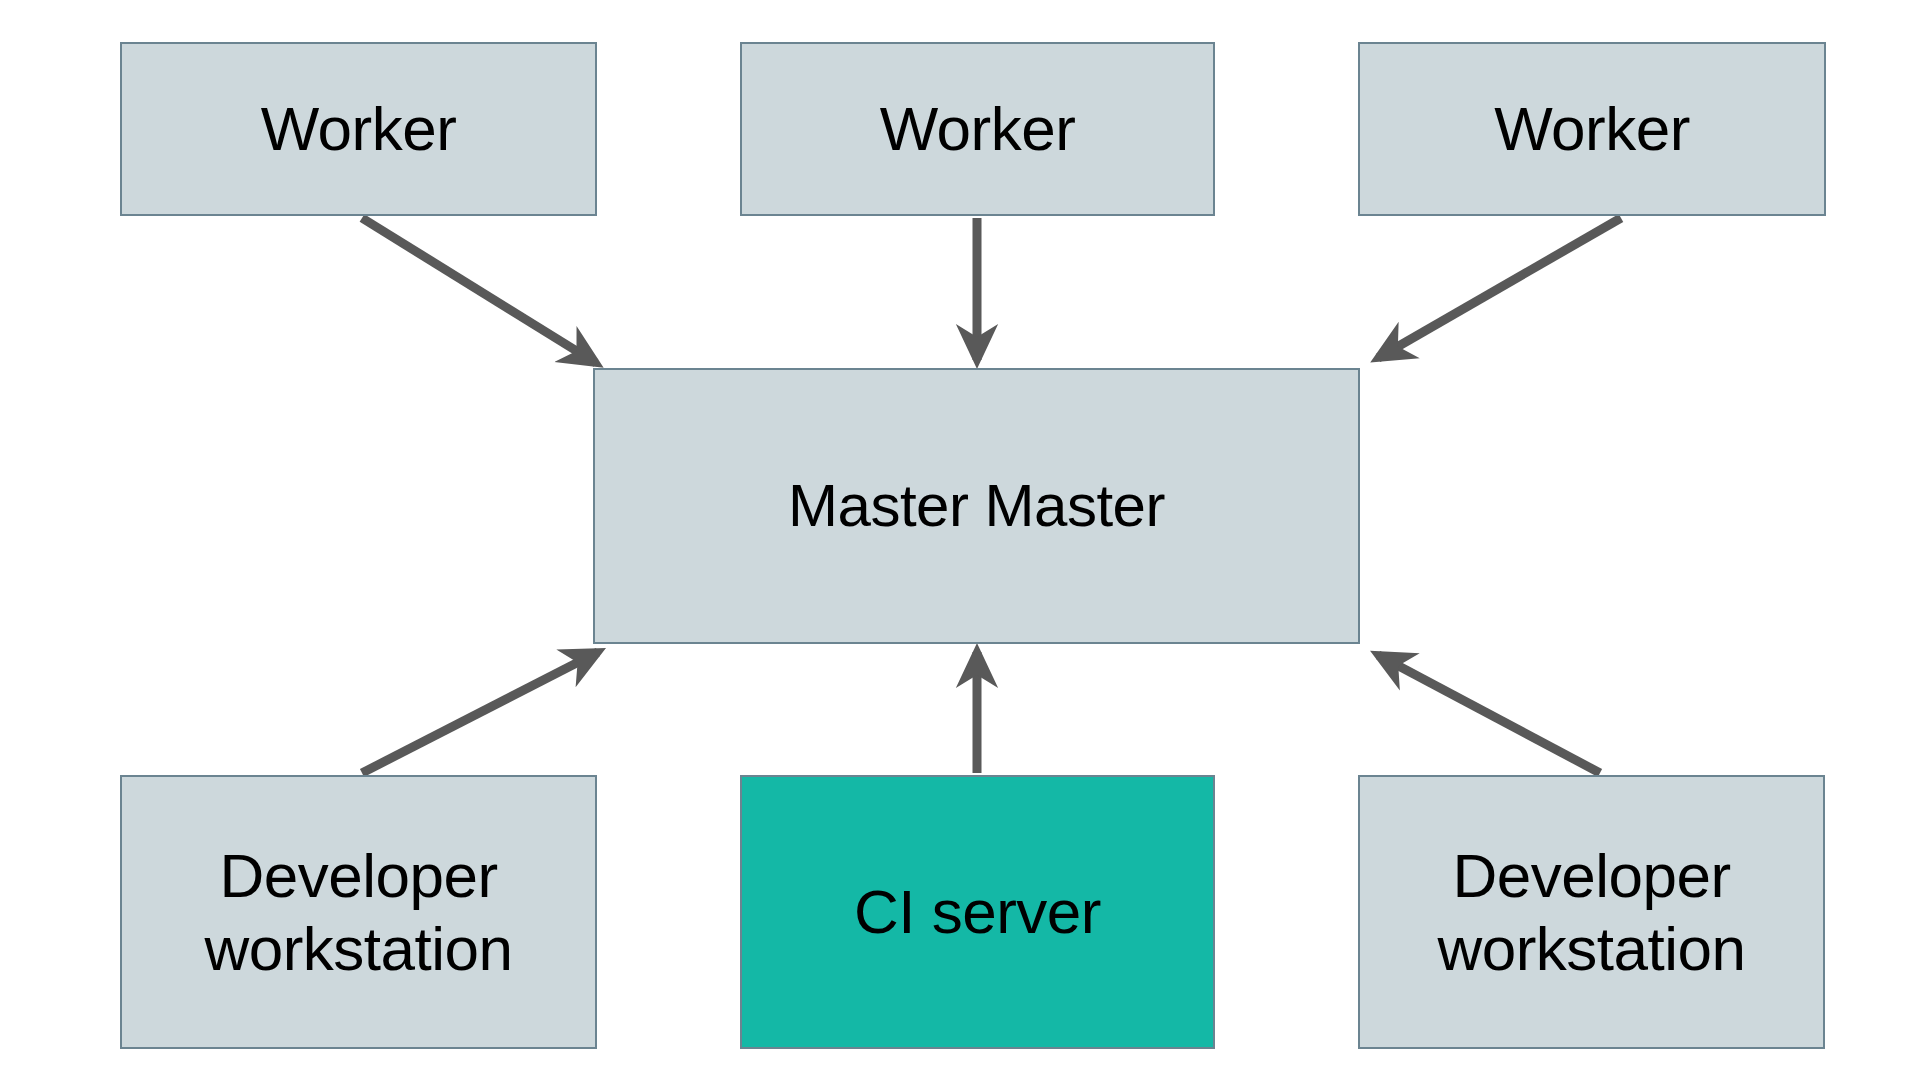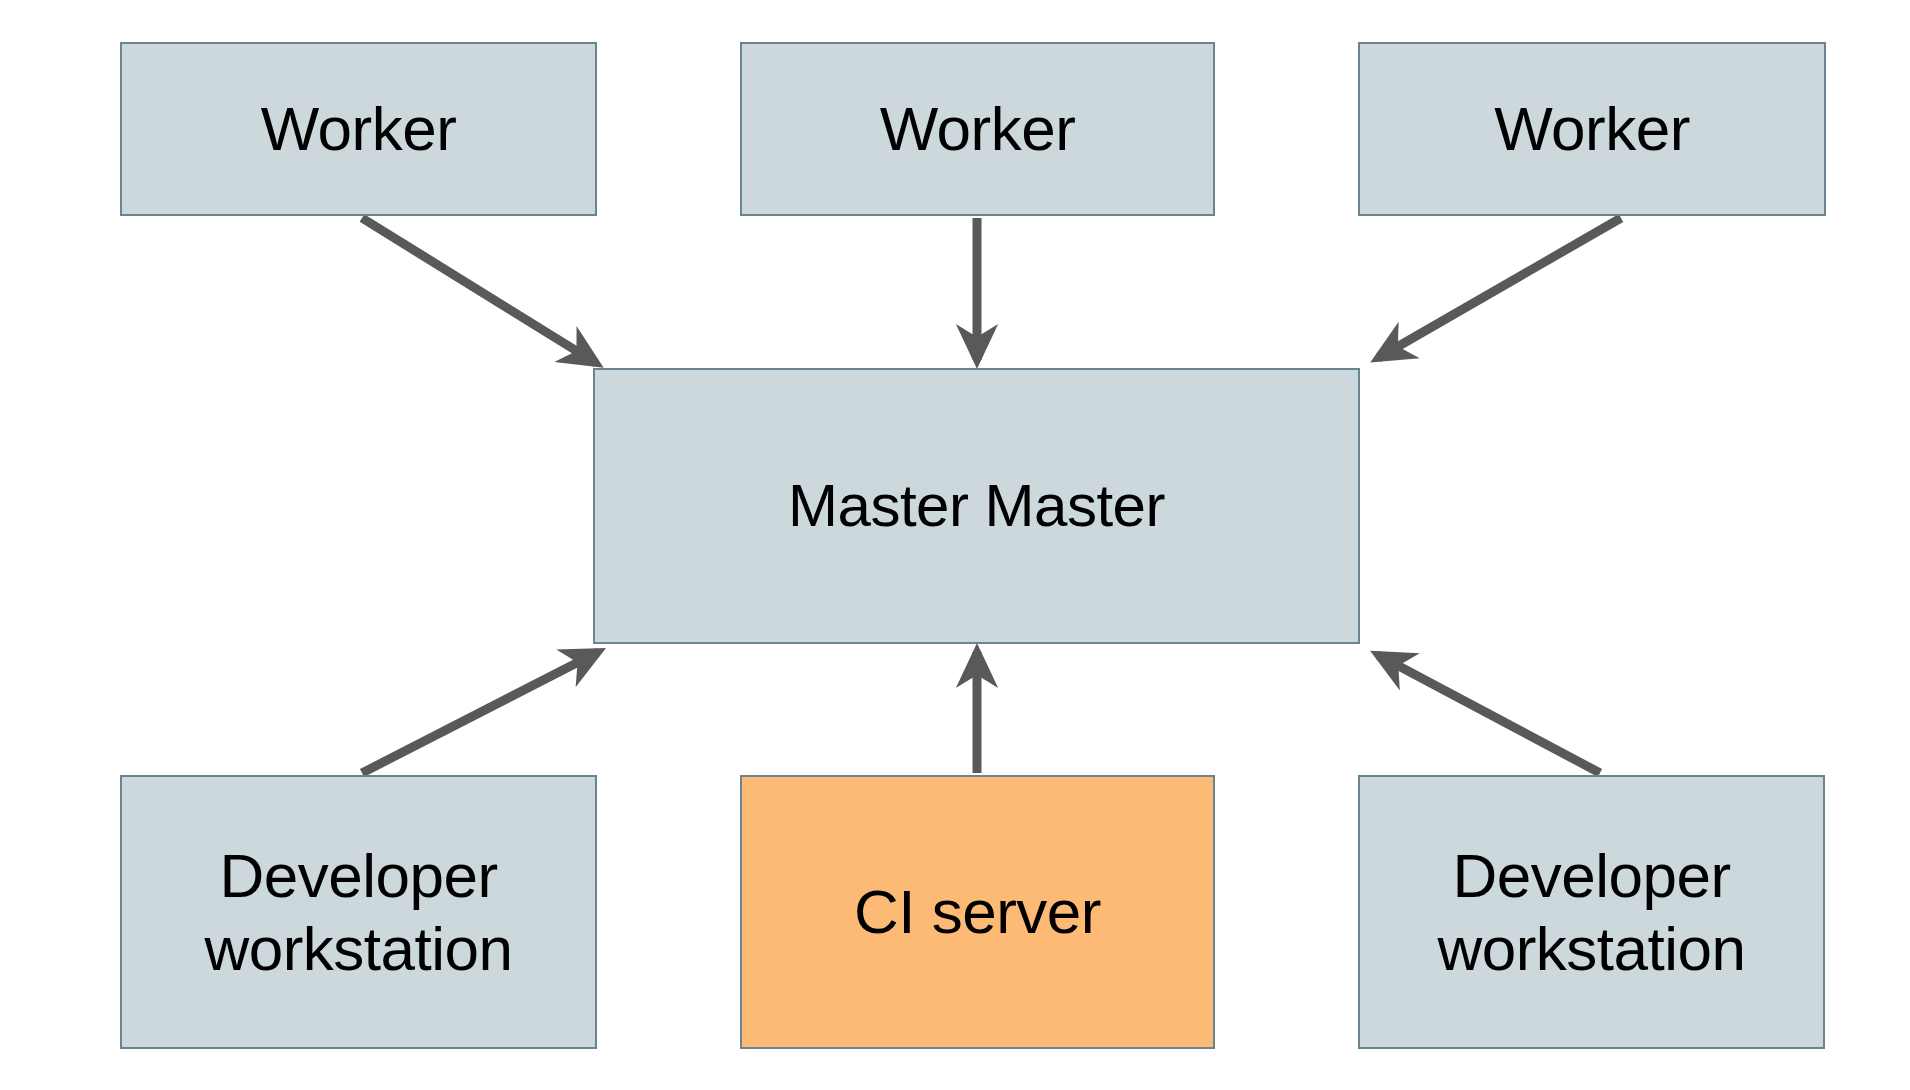--- a/index.html
+++ b/index.html
@@ -83,21 +83,21 @@
 
   <div class="node center" style="left: 593px; top: 368px; width: 767px; height: 276px; background: rgb(205, 216, 220); border-color: rgb(107, 132, 145);">
     <span class="label">Master Master</span>
   </div>
 
   <div class="node" style="left: 120px; top: 775px; width: 477px; height: 274px; background: rgb(205, 216, 220); border-color: rgb(107, 132, 145);">
     <span class="label">Developer
 workstation</span>
   </div>
 
-  <div class="node" style="left: 740px; top: 775px; width: 475px; height: 274px; background: #fdba74; border-color: rgb(107, 132, 145);">
+  <div class="node" style="left: 740px; top: 775px; width: 475px; height: 274px; background: #14b8a6; border-color: rgb(107, 132, 145);">
     <span class="label">CI server</span>
   </div>
 
   <div class="node" style="left: 1358px; top: 775px; width: 467px; height: 274px; background: rgb(205, 216, 220); border-color: rgb(107, 132, 145);">
     <span class="label">Developer
 workstation</span>
   </div>
 
 </div>
 

